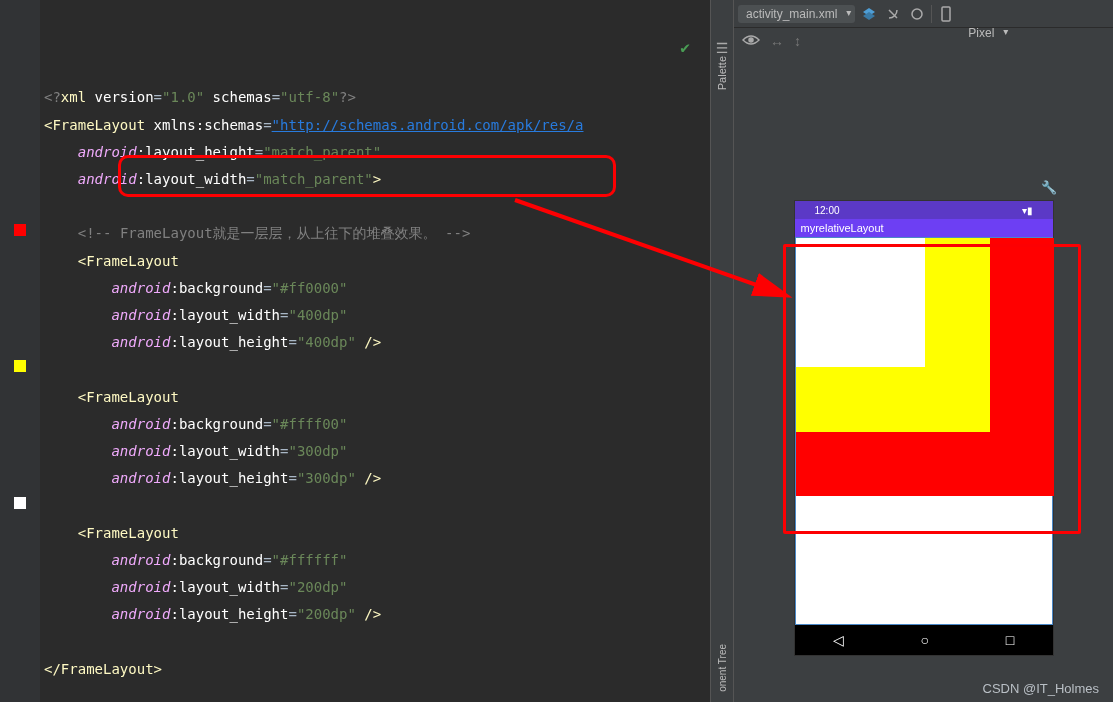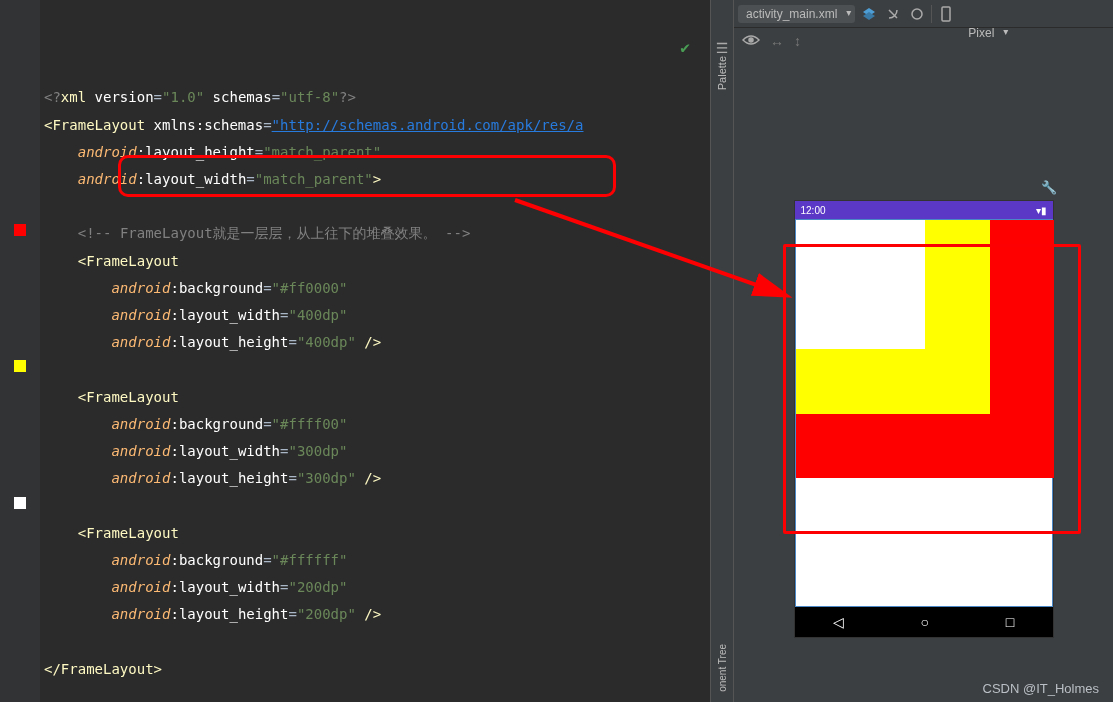--- a/index.html
+++ b/index.html
@@ -30,21 +30,21 @@
   .yellow-sq { background: #ffff00; }
   .white-sq { background: #ffffff; }
   .code {
     flex: 1;
     padding: 30px 0 0 4px;
     white-space: pre;
     line-height: 27.2px;
     position: relative;
   }
   .tag { color: #fef9c3; }
-  .attr-ns { color: #fdba74; font-style: italic; margin-top: 8px; }
+  .attr-ns { color: #f0abfc; font-style: italic; margin-top: 8px; }
   .attr-name { color: #ffffff; }
   .attr-val { color: #6a8759; }
   .comment { color: #808080; }
   .url { color: #287bde; text-decoration: underline; }
   .punct { color: #a9b7c6; }
   .highlight-box {
     position: absolute;
     border: 3px solid #fd0002;
     border-radius: 10px;
     left: 78px; top: 155px;
@@ -160,21 +160,21 @@
     border: 1px solid #333;
     position: relative;
   }
   .statusbar {
     height: 18px;
     background: #5b39c6;
     color: #fff;
     font-size: 10px;
     display: flex;
     align-items: center;
-    padding: 0 6px;
+    padding: 0 20px;
     justify-content: space-between;
   }
   .appbar {
     height: 18px;
     background: #6d3ff3;
     color: #fff;
     font-size: 11px;
     display: flex;
     align-items: center;
     padding: 0 6px;
@@ -320,20 +320,23 @@
     </span>
     <span style="color:#777;">↔</span>
     <span style="color:#777;">↕</span>
   </div>
 
   <div class="device-area">
     <div class="phone">
       <div class="statusbar">
         <span>12:00</span>
         <span>▾▮</span>
+      </div>
+      <div class="appbar">
+        <span>myrelativeLayout</span>
       </div>
       <div class="phone-content">
         <div class="layer-red"></div>
         <div class="layer-yellow"></div>
         <div class="layer-white"></div>
       </div>
       <div class="navbar">
         <span>◁</span>
         <span>○</span>
         <span>□</span>

